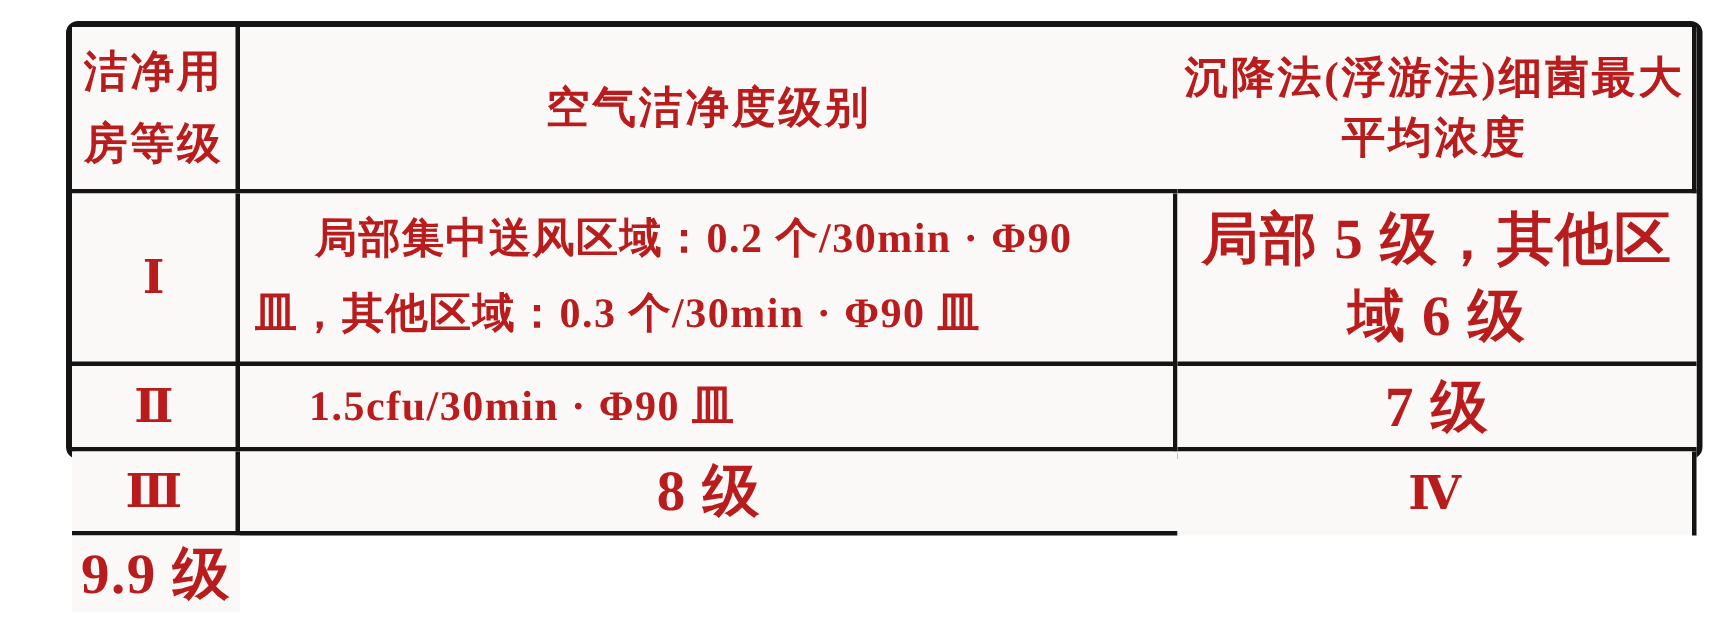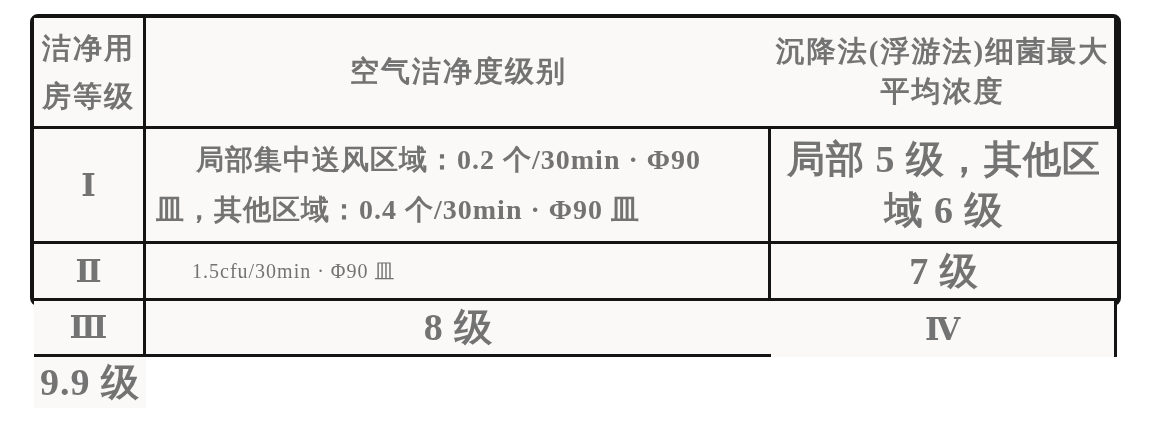--- a/index.html
+++ b/index.html
@@ -12,32 +12,32 @@
     font-family: "Liberation Serif", "DejaVu Serif", serif;
   }
   .page {
     position: relative;
     width: 1150px;
     height: 422px;
     background: #ffffff;
   }
   .doc-table {
     position: absolute;
-    left: 30px;
+    left: 44px;
     top: 14px;
     width: 1091px;
     height: 292px;
     box-sizing: border-box;
     border: 4px solid #141414;
     border-radius: 8px;
     background: #faf9f7;
     display: grid;
     grid-template-columns: 112px 625px auto;
     grid-template-rows: 111px 115px 57px 56px auto;
-    color: #737373;
+    color: #b91c1c;
   }
   .cell {
     box-sizing: border-box;
     display: flex;
     align-items: center;
     justify-content: center;
     text-align: center;
     background: #faf9f7;
   }
   .b-right  { border-right: 3px solid #141414; }
@@ -53,22 +53,22 @@
     line-height: 48px;
   }
   .grade {
     font-weight: 700;
     font-size: 31px;
     font-family: "Liberation Serif", "DejaVu Serif", serif;
   }
   .conc {
     justify-content: flex-start;
     text-align: left;
-    font-weight: 400;
-    font-size: 20px;
+    font-weight: 700;
+    font-size: 28px;
     padding-left: 46px;
     padding-right: 12px;
     letter-spacing: 1px;
   }
   .conc-wrap {
     justify-content: flex-end;
     text-align: left;
     font-weight: 600;
     font-size: 28px;
     padding: 0 10px;
@@ -99,21 +99,21 @@
     <div class="cell hdr b-right b-bottom">
       <span>沉降法(浮游法)细菌最大平均浓度</span>
     </div>
 
     <div class="cell grade b-right b-bottom">
       <span>Ⅰ</span>
     </div>
     <div class="cell conc-wrap b-right b-bottom">
       <div class="para">
         <div class="line1">局部集中送风区域：0.2 个/30min · Φ90</div>
-        <div class="line2">皿，其他区域：0.4 个/30min · Φ90 皿</div>
+        <div class="line2">皿，其他区域：0.3 个/30min · Φ90 皿</div>
       </div>
     </div>
     <div class="cell clean b-bottom">
       <span>局部 5 级，其他区域 6 级</span>
     </div>
 
     <div class="cell grade b-right b-bottom">
       <span>Ⅱ</span>
     </div>
     <div class="cell conc b-right b-bottom">

